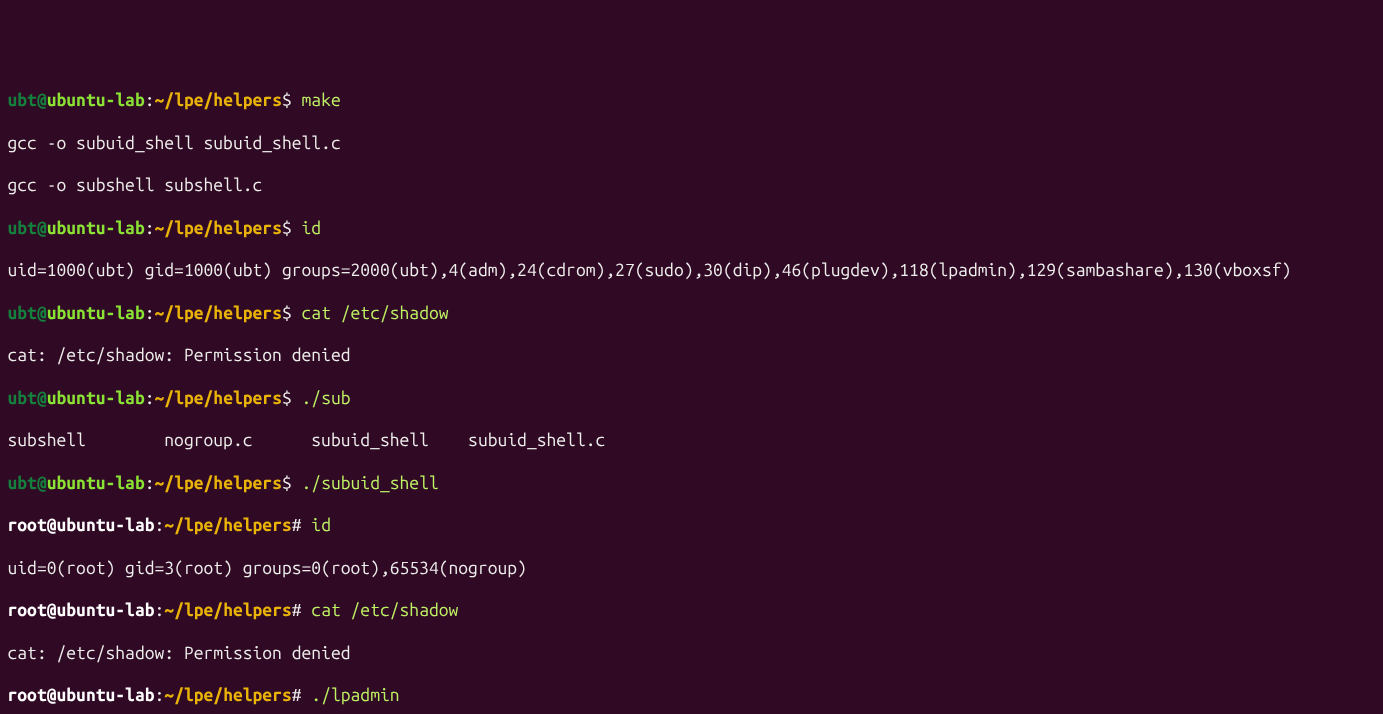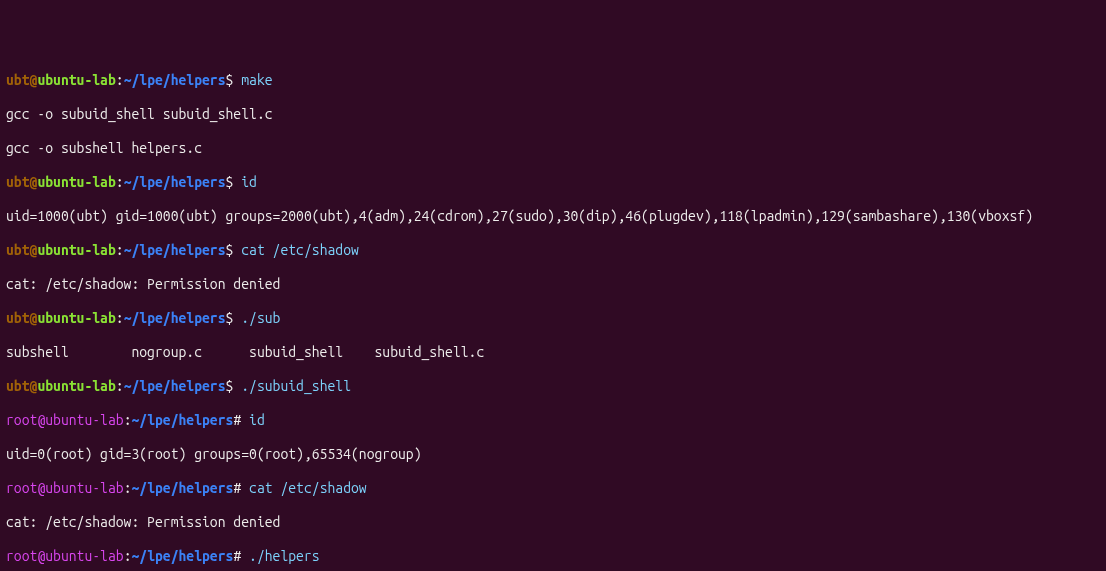--- a/index.html
+++ b/index.html
@@ -9,47 +9,47 @@
     font-family: "Ubuntu Mono", "DejaVu Sans Mono", monospace;
     font-size: 14px;
     line-height: 17px;
     color: #eeeeec;
     white-space: pre;
     width: 1094px;
     height: 563px;
     overflow: hidden;
   }
   .line { display: block; }
-  .u { color: #a16207; font-weight: bold; }
+  .u { color: #15803d; font-weight: bold; }
   .h { color: #8ae234; font-weight: bold; }
-  .p { color: #3b82f6; font-weight: bold; }
+  .p { color: #eab308; font-weight: bold; }
   .s { color: #eeeeec; }
-  .r { color: #d946ef; font-weight: normal; }
-  .c { color: #7dd3fc; }
+  .r { color: #ffffff; font-weight: bold; }
+  .c { color: #bef264; }
 </style>
 </head>
 <body>
 
 
 
 <span class="line"><span class="u">ubt</span><span class="u">@</span><span class="h">ubuntu-lab</span><span class="s">:</span><span class="p">~/lpe/helpers</span><span class="s">$ </span><span class="c">make</span></span>
 <span class="line">gcc -o subuid_shell subuid_shell.c</span>
-<span class="line">gcc -o subshell helpers.c</span>
+<span class="line">gcc -o subshell subshell.c</span>
 <span class="line"><span class="u">ubt</span><span class="u">@</span><span class="h">ubuntu-lab</span><span class="s">:</span><span class="p">~/lpe/helpers</span><span class="s">$ </span><span class="c">id</span></span>
 <span class="line">uid=1000(ubt) gid=1000(ubt) groups=2000(ubt),4(adm),24(cdrom),27(sudo),30(dip),46(plugdev),118(lpadmin),129(sambashare),130(vboxsf)</span>
 <span class="line"><span class="u">ubt</span><span class="u">@</span><span class="h">ubuntu-lab</span><span class="s">:</span><span class="p">~/lpe/helpers</span><span class="s">$ </span><span class="c">cat /etc/shadow</span></span>
 <span class="line">cat: /etc/shadow: Permission denied</span>
 <span class="line"><span class="u">ubt</span><span class="u">@</span><span class="h">ubuntu-lab</span><span class="s">:</span><span class="p">~/lpe/helpers</span><span class="s">$ </span><span class="c">./sub</span></span>
 <span class="line">subshell        nogroup.c      subuid_shell    subuid_shell.c  </span>
 <span class="line"><span class="u">ubt</span><span class="u">@</span><span class="h">ubuntu-lab</span><span class="s">:</span><span class="p">~/lpe/helpers</span><span class="s">$ </span><span class="c">./subuid_shell</span></span>
 <span class="line"><span class="r">root</span><span class="r">@</span><span class="r">ubuntu-lab</span><span class="s">:</span><span class="p">~/lpe/helpers</span><span class="s"># </span><span class="c">id</span></span>
 <span class="line">uid=0(root) gid=3(root) groups=0(root),65534(nogroup)</span>
 <span class="line"><span class="r">root</span><span class="r">@</span><span class="r">ubuntu-lab</span><span class="s">:</span><span class="p">~/lpe/helpers</span><span class="s"># </span><span class="c">cat /etc/shadow</span></span>
 <span class="line">cat: /etc/shadow: Permission denied</span>
-<span class="line"><span class="r">root</span><span class="r">@</span><span class="r">ubuntu-lab</span><span class="s">:</span><span class="p">~/lpe/helpers</span><span class="s"># </span><span class="c">./helpers</span></span>
+<span class="line"><span class="r">root</span><span class="r">@</span><span class="r">ubuntu-lab</span><span class="s">:</span><span class="p">~/lpe/helpers</span><span class="s"># </span><span class="c">./lpadmin</span></span>
 
 
 
 
 
 
 
 
 
 

